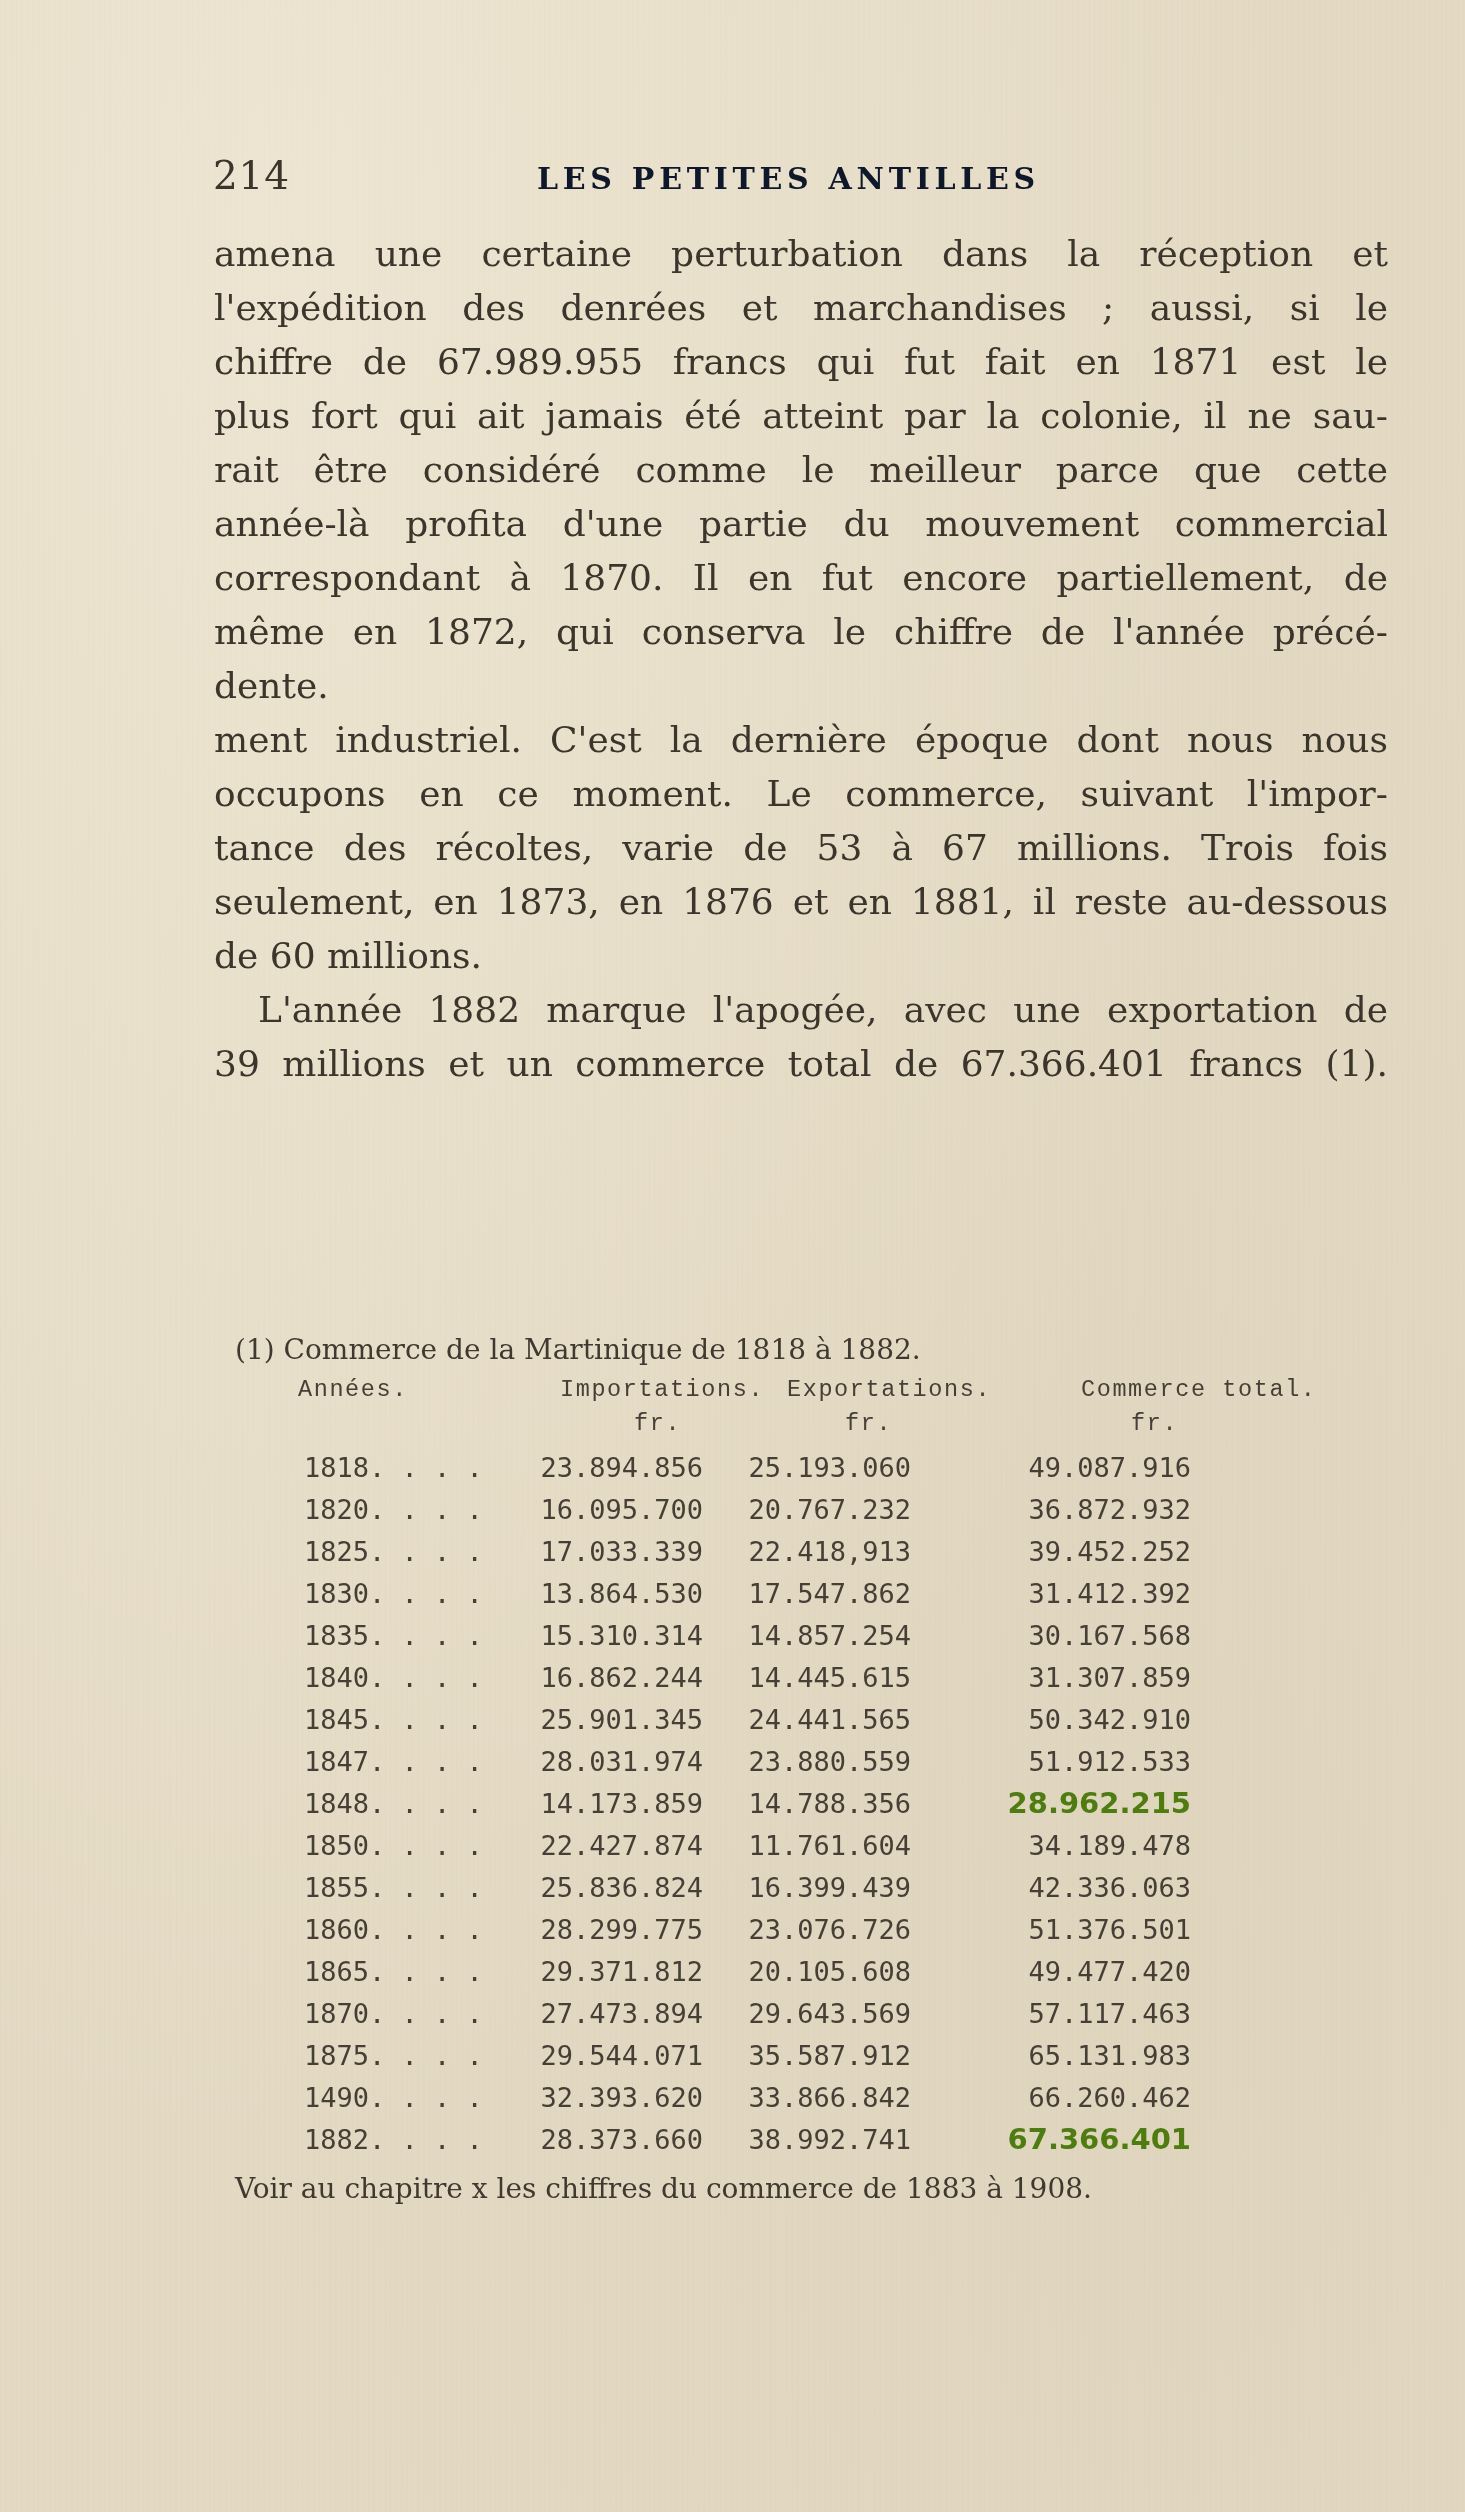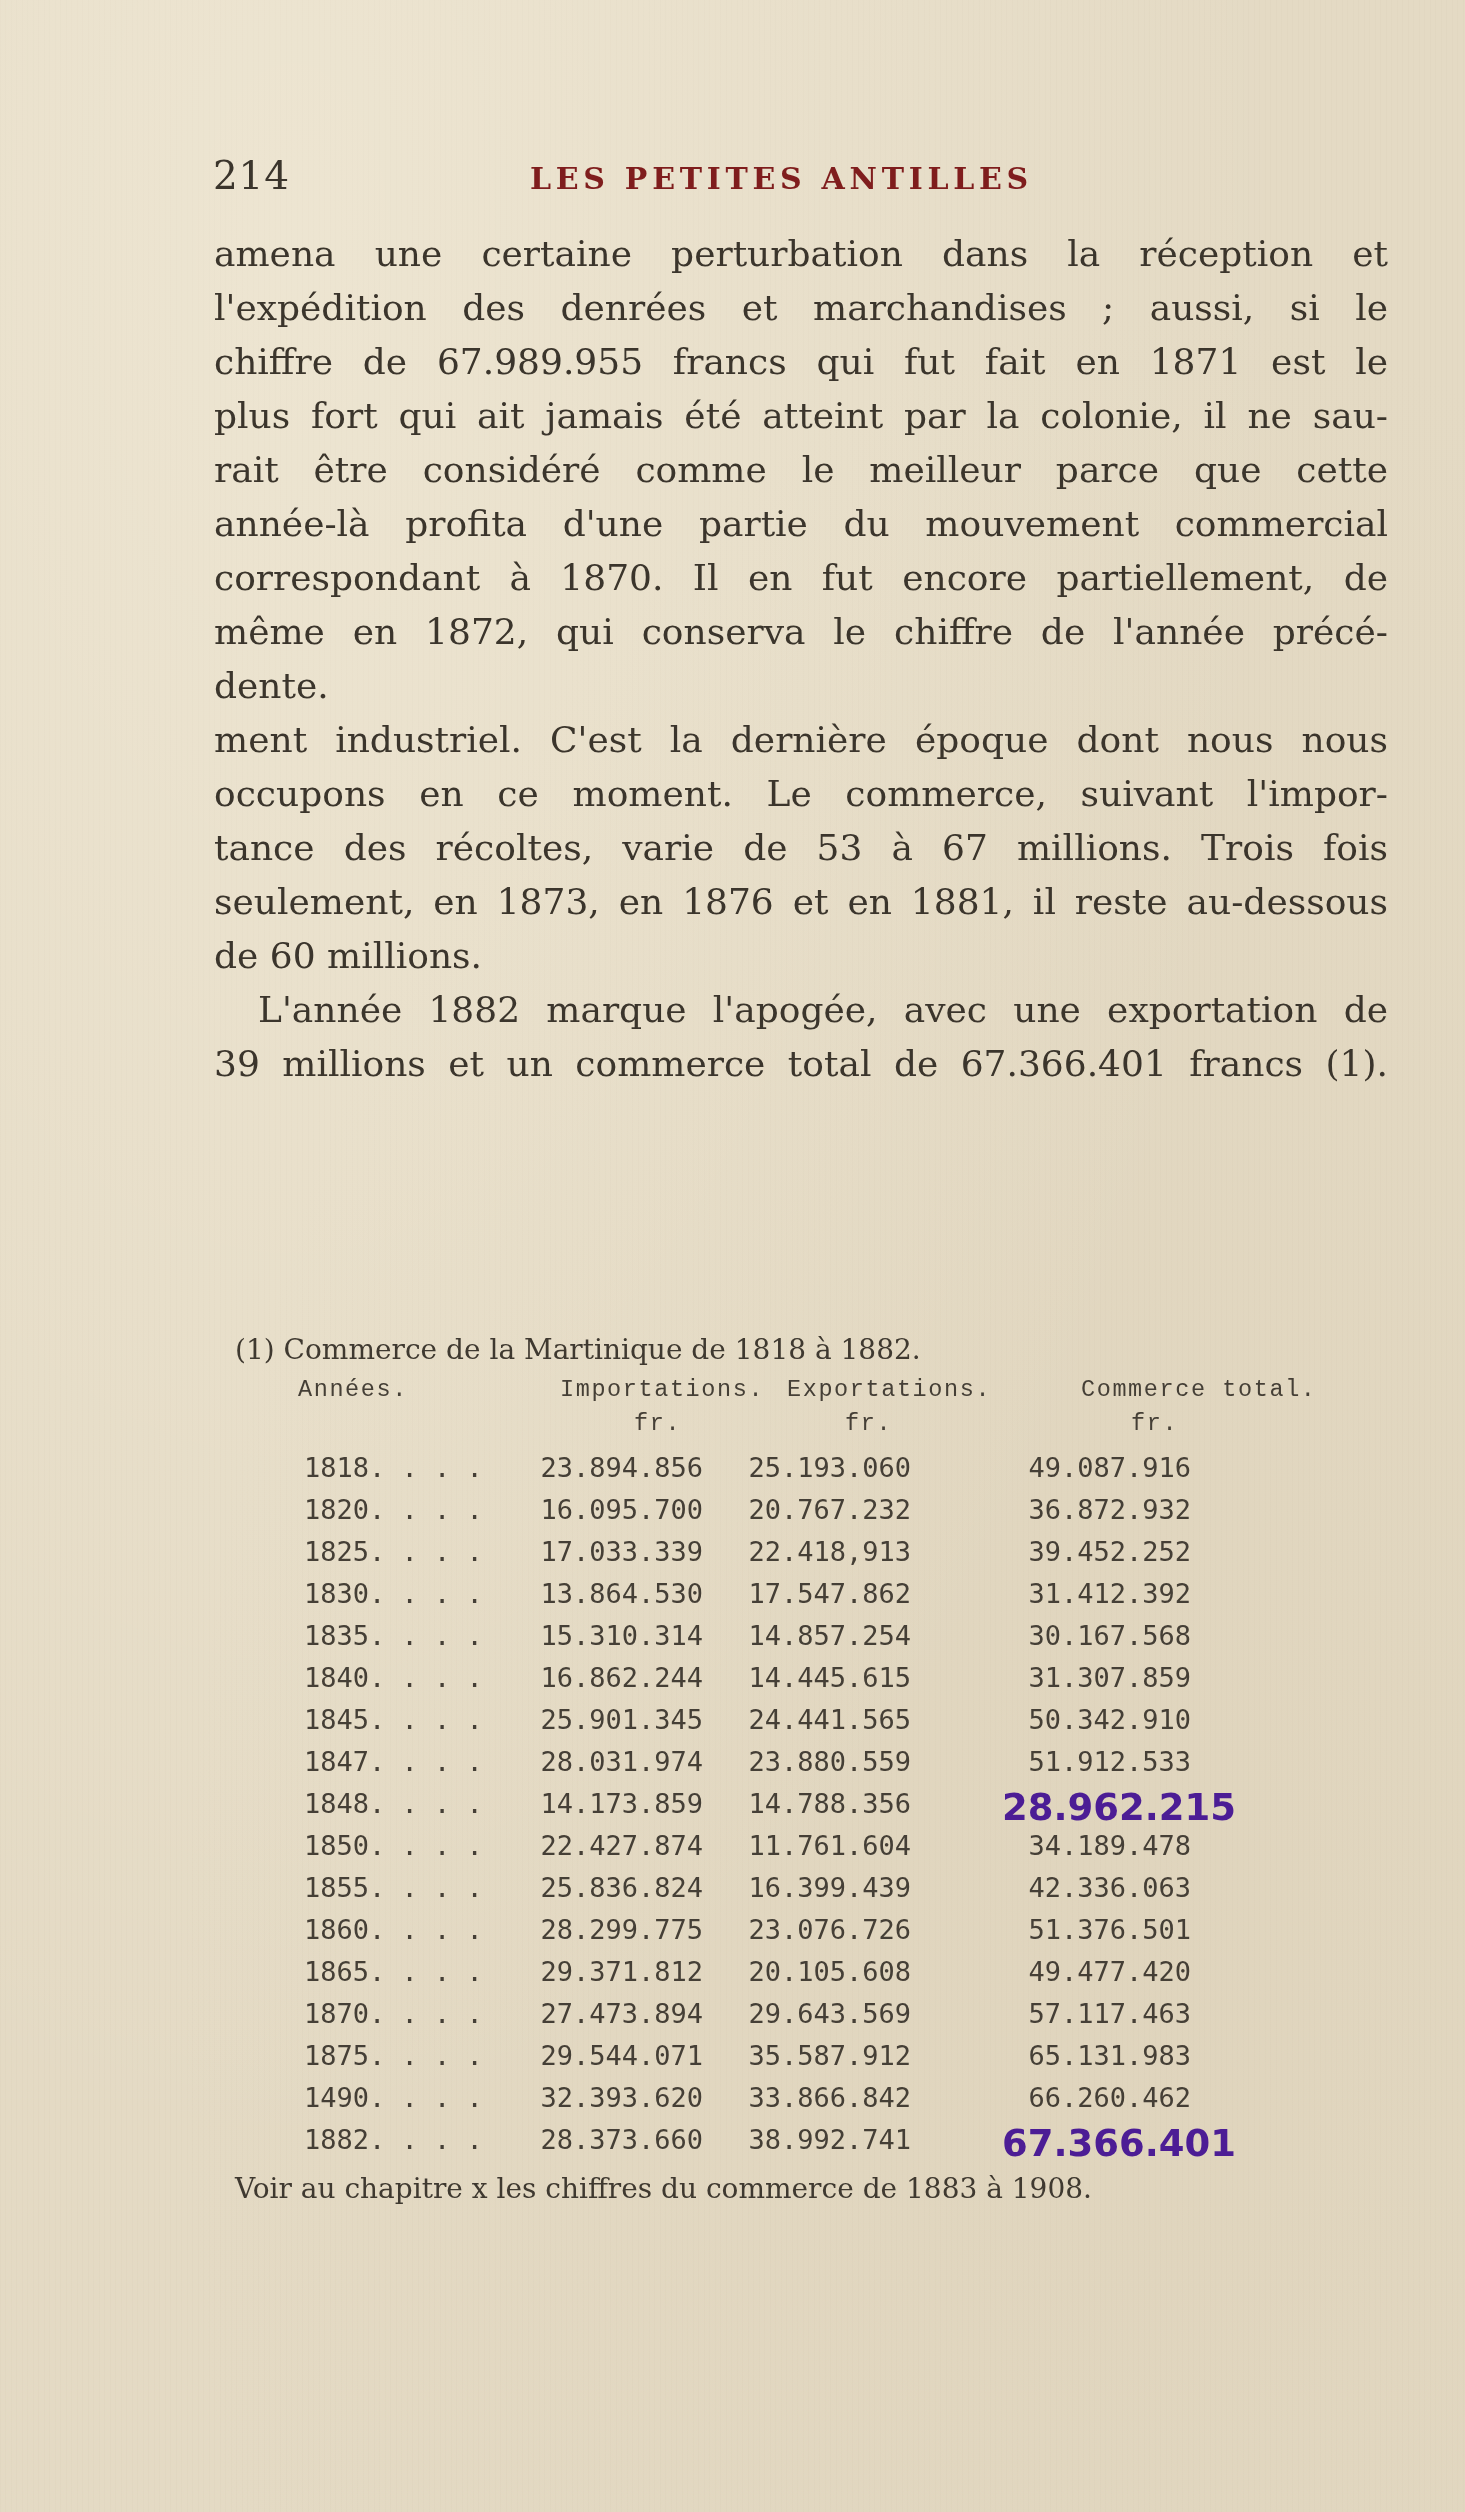--- a/index.html
+++ b/index.html
@@ -34,25 +34,25 @@
     .page-number {
       position: absolute;
       left: 0;
       top: 0;
       font-size: 39px;
       letter-spacing: 0.8px;
       color: #3b352c;
     }
     .running-title {
       position: absolute;
-      left: 317px;
+      left: 324px;
       top: 7.8px;
       font-size: 30px;
       letter-spacing: 4.7px;
-      color: #7f1d1d;
+      color: #0f172a;
       font-weight: bold;
     }
     .body-text {
       position: absolute;
       left: 214px;
       top: 227px;
       width: 1174px;
       font-size: 36px;
       line-height: 54px;
       text-align: justify;
@@ -107,22 +107,22 @@
       height: 42px;
     }
     .trow span { position: absolute; top: 0; white-space: nowrap; }
     .c-year { left: 69px; }
     .c-imp { left: 304px; width: 164px; text-align: right; }
     .c-exp { left: 510px; width: 166px; text-align: right; }
     .c-tot { left: 782px; width: 174px; text-align: right; }
     .c-tot.bold {
       font-family: "DejaVu Sans", "Liberation Sans", sans-serif;
       font-weight: bold;
-      font-size: 37px;
-      color: #4c1d95;
+      font-size: 29px;
+      color: #4d7c0f;
       top: -2.3px;
       width: 189px;
       left: 767px;
     }
     .footnote-note {
       font-size: 28px;
       margin-top: 3.1px;
       line-height: 39px;
       font-family: "DejaVu Serif", serif;
       color: #3f3930;

